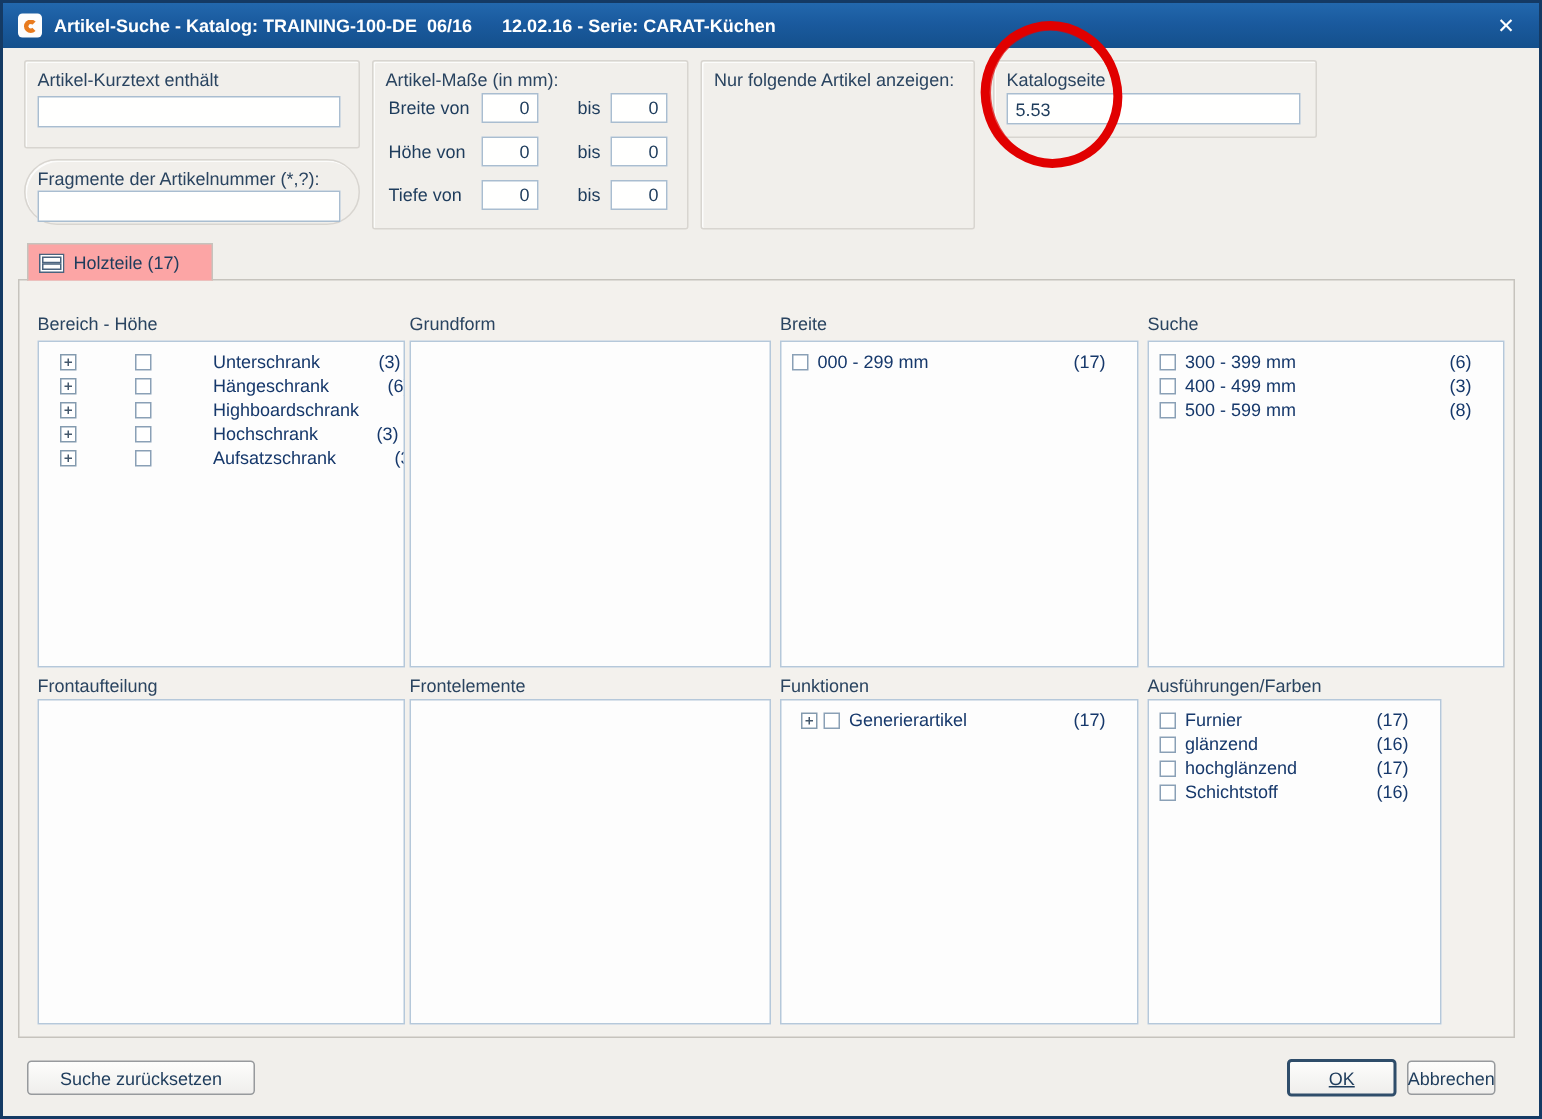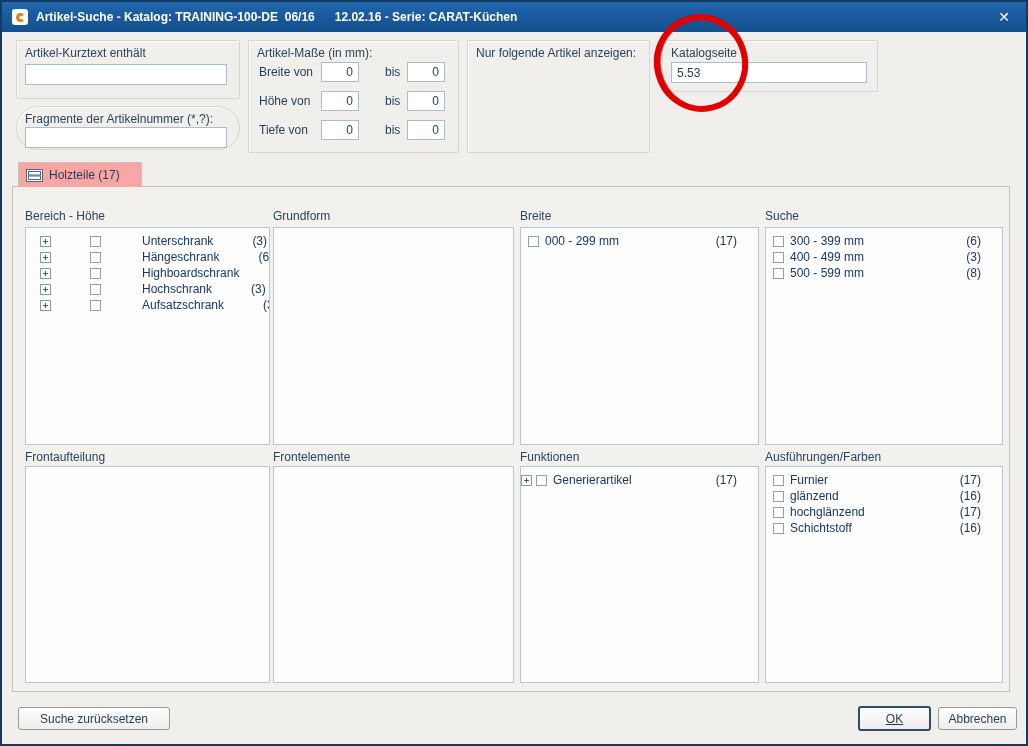--- a/index.html
+++ b/index.html
@@ -43,21 +43,21 @@
     background:#f3f1ed; border:1px solid #c6c3bd; }
   .tab { position:absolute; left:16px; top:160px; height:25px; width:124px; z-index:2;
     background:#fca5a5; border:1px solid #c6c3bd; border-bottom:none;
     display:flex; align-items:center; gap:6px; padding:0 7px; cursor:pointer; }
   
   .plabel { position:absolute; color:#2a4460; }
   .panelbox { position:absolute; background:#fdfdfd; border:1px solid #b5c8da; padding-top:5px; overflow:hidden; }
   .row { display:flex; align-items:center; height:16px; padding-right:21px; gap:4px; color:#16386b; cursor:default; }
   .trow { padding-left:14px;gap:39px; }
   .crow { padding-left:7px; }
-  .frow { }
+  .frow { padding-left:13px; }
   .ilabel { margin-left:2px; white-space:nowrap; }
   .count { margin-left:auto; }
   
   .btn { position:absolute; height:23px; background:linear-gradient(#fdfdfc,#efeeec);
     border:1px solid #979a9d; border-radius:3px; display:flex; align-items:center;
     justify-content:center; cursor:pointer; color:#1e3c5c; }
   .btn.ok { border:2px solid #2f4d6a; height:25px; }
   .u { text-decoration:underline; }
   
   .ann { position:absolute; pointer-events:none; z-index:5; }
@@ -209,21 +209,21 @@
 
     <div class="panelbox" style="left:507px;top:279px;width:239px;height:217px;">
       <div class="row frow">
         <span class="plusbox"></span>
         <span class="cb"></span>
         <span class="ilabel">Generierartikel</span>
         <span class="count">(17)</span>
       </div>
     </div>
 
-    <div class="panelbox" style="left:752px;top:279px;width:238px;height:217px;">
+    <div class="panelbox" style="left:752px;top:279px;width:196px;height:217px;">
       <div class="row crow">
         <span class="cb"></span>
         <span class="ilabel">Furnier</span>
         <span class="count">(17)</span>
       </div>
       <div class="row crow">
         <span class="cb"></span>
         <span class="ilabel">glänzend</span>
         <span class="count">(16)</span>
       </div>
@@ -240,17 +240,17 @@
     </div>
 
   </div>
 
   <div class="btn" style="left:16px;top:705px;width:152px;">
     <span>Suche zurücksetzen</span>
   </div>
   <div class="btn ok" style="left:856px;top:704px;width:73px;">
     <span class="u">OK</span>
   </div>
-  <div class="btn" style="left:936px;top:705px;width:79px;">
+  <div class="btn" style="left:936px;top:705px;width:59px;">
     <span>Abbrechen</span>
   </div>
 
 </div>
 
 </body></html>

